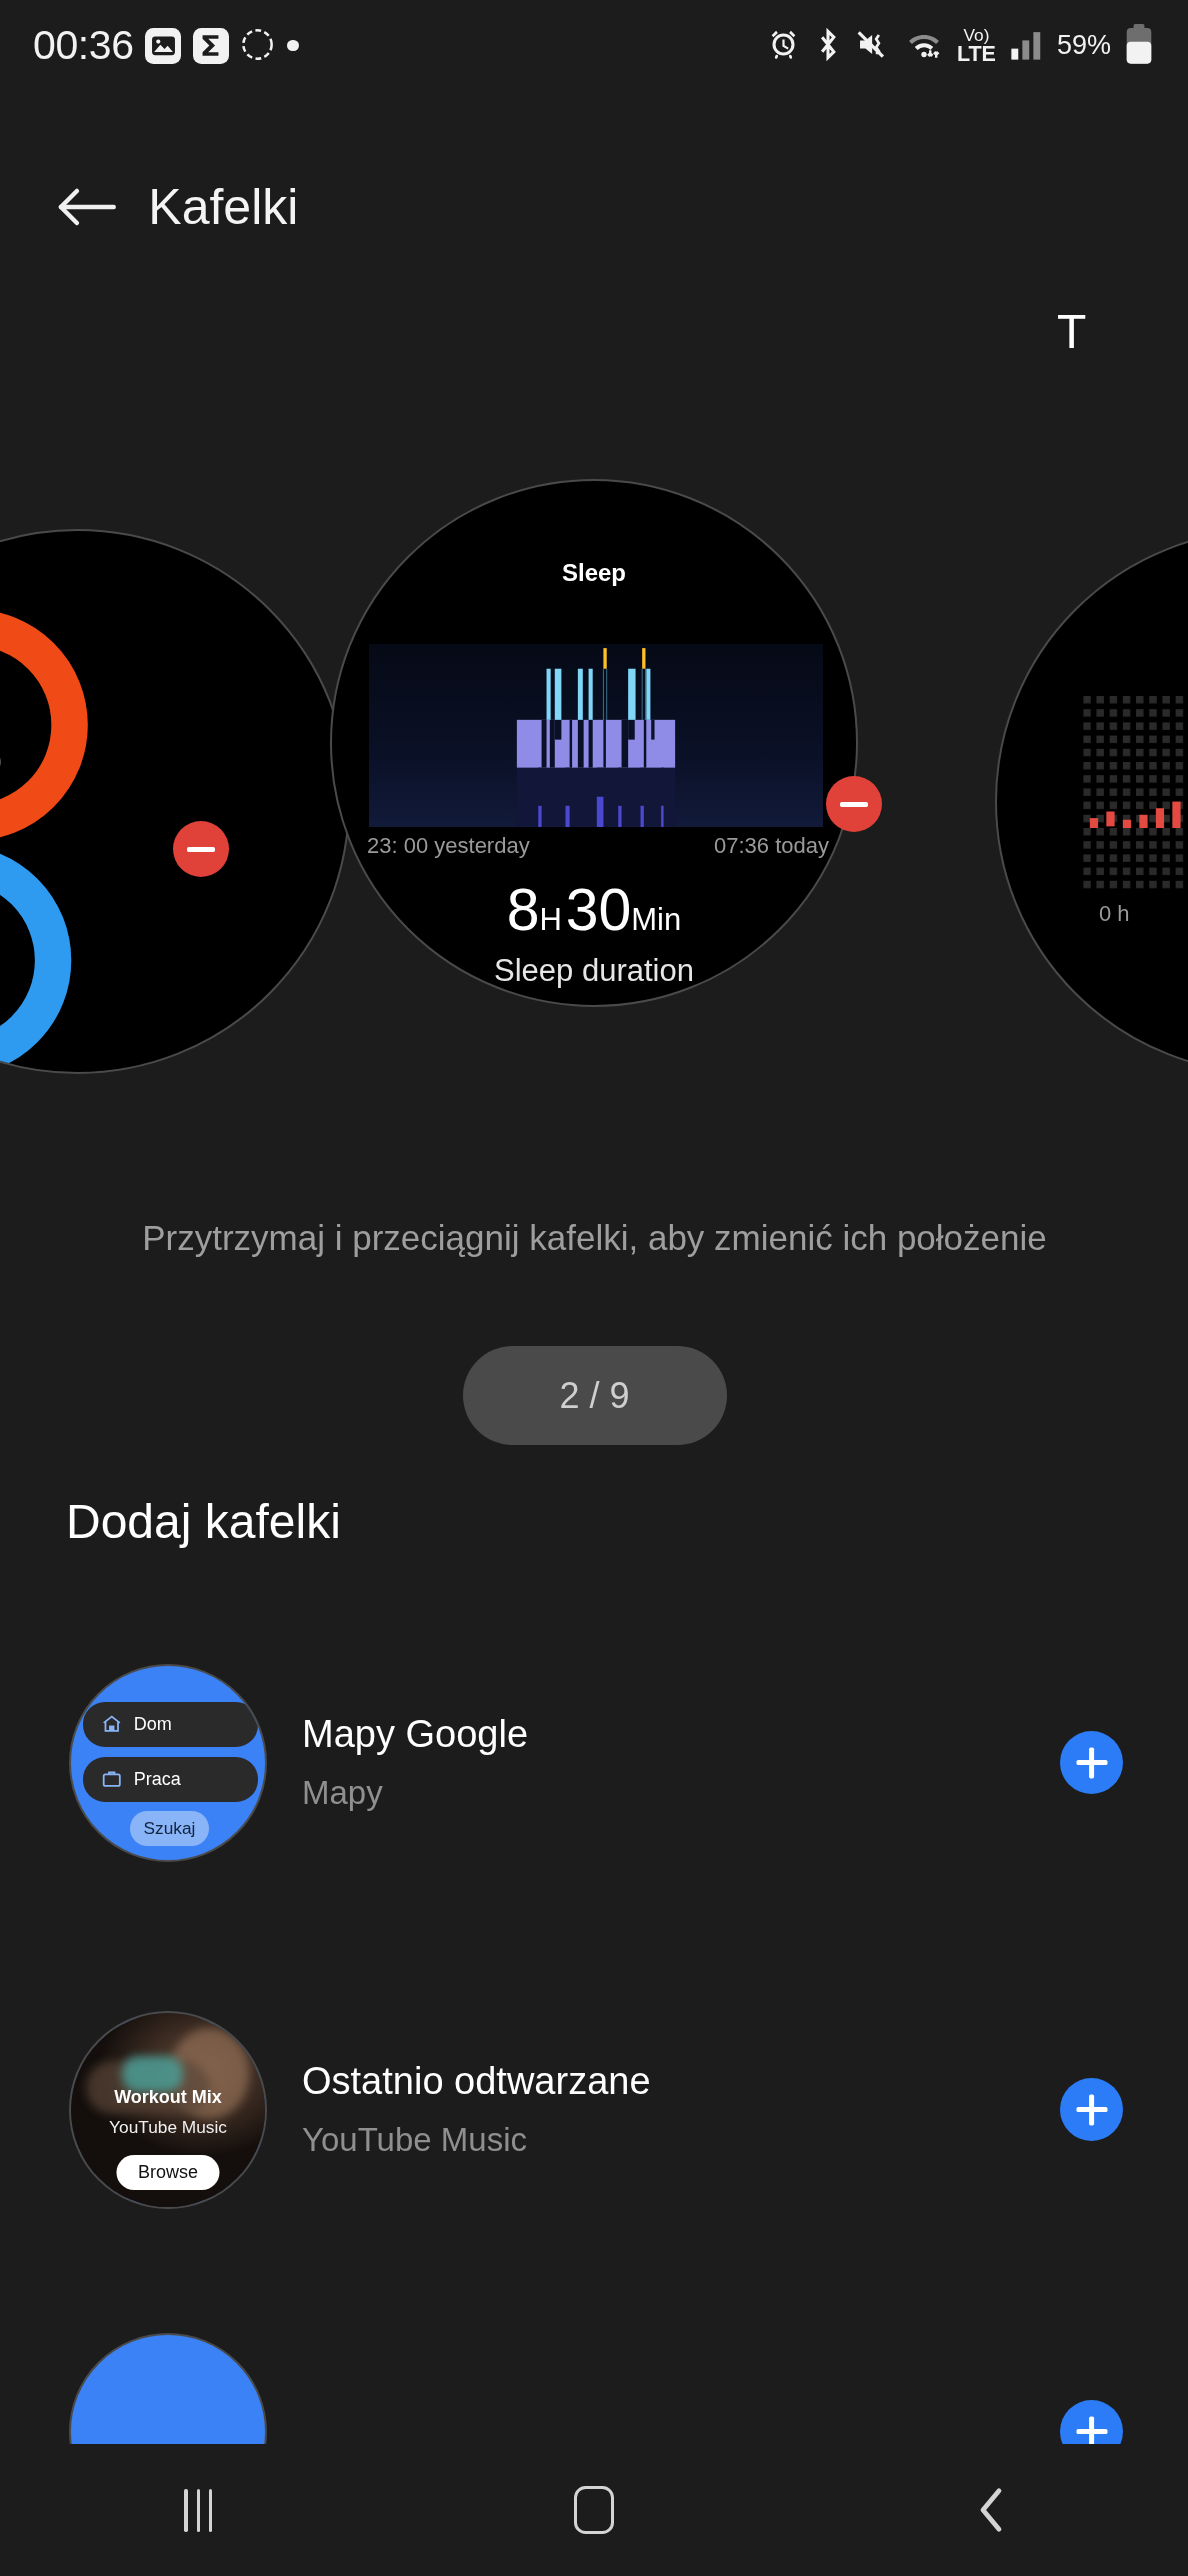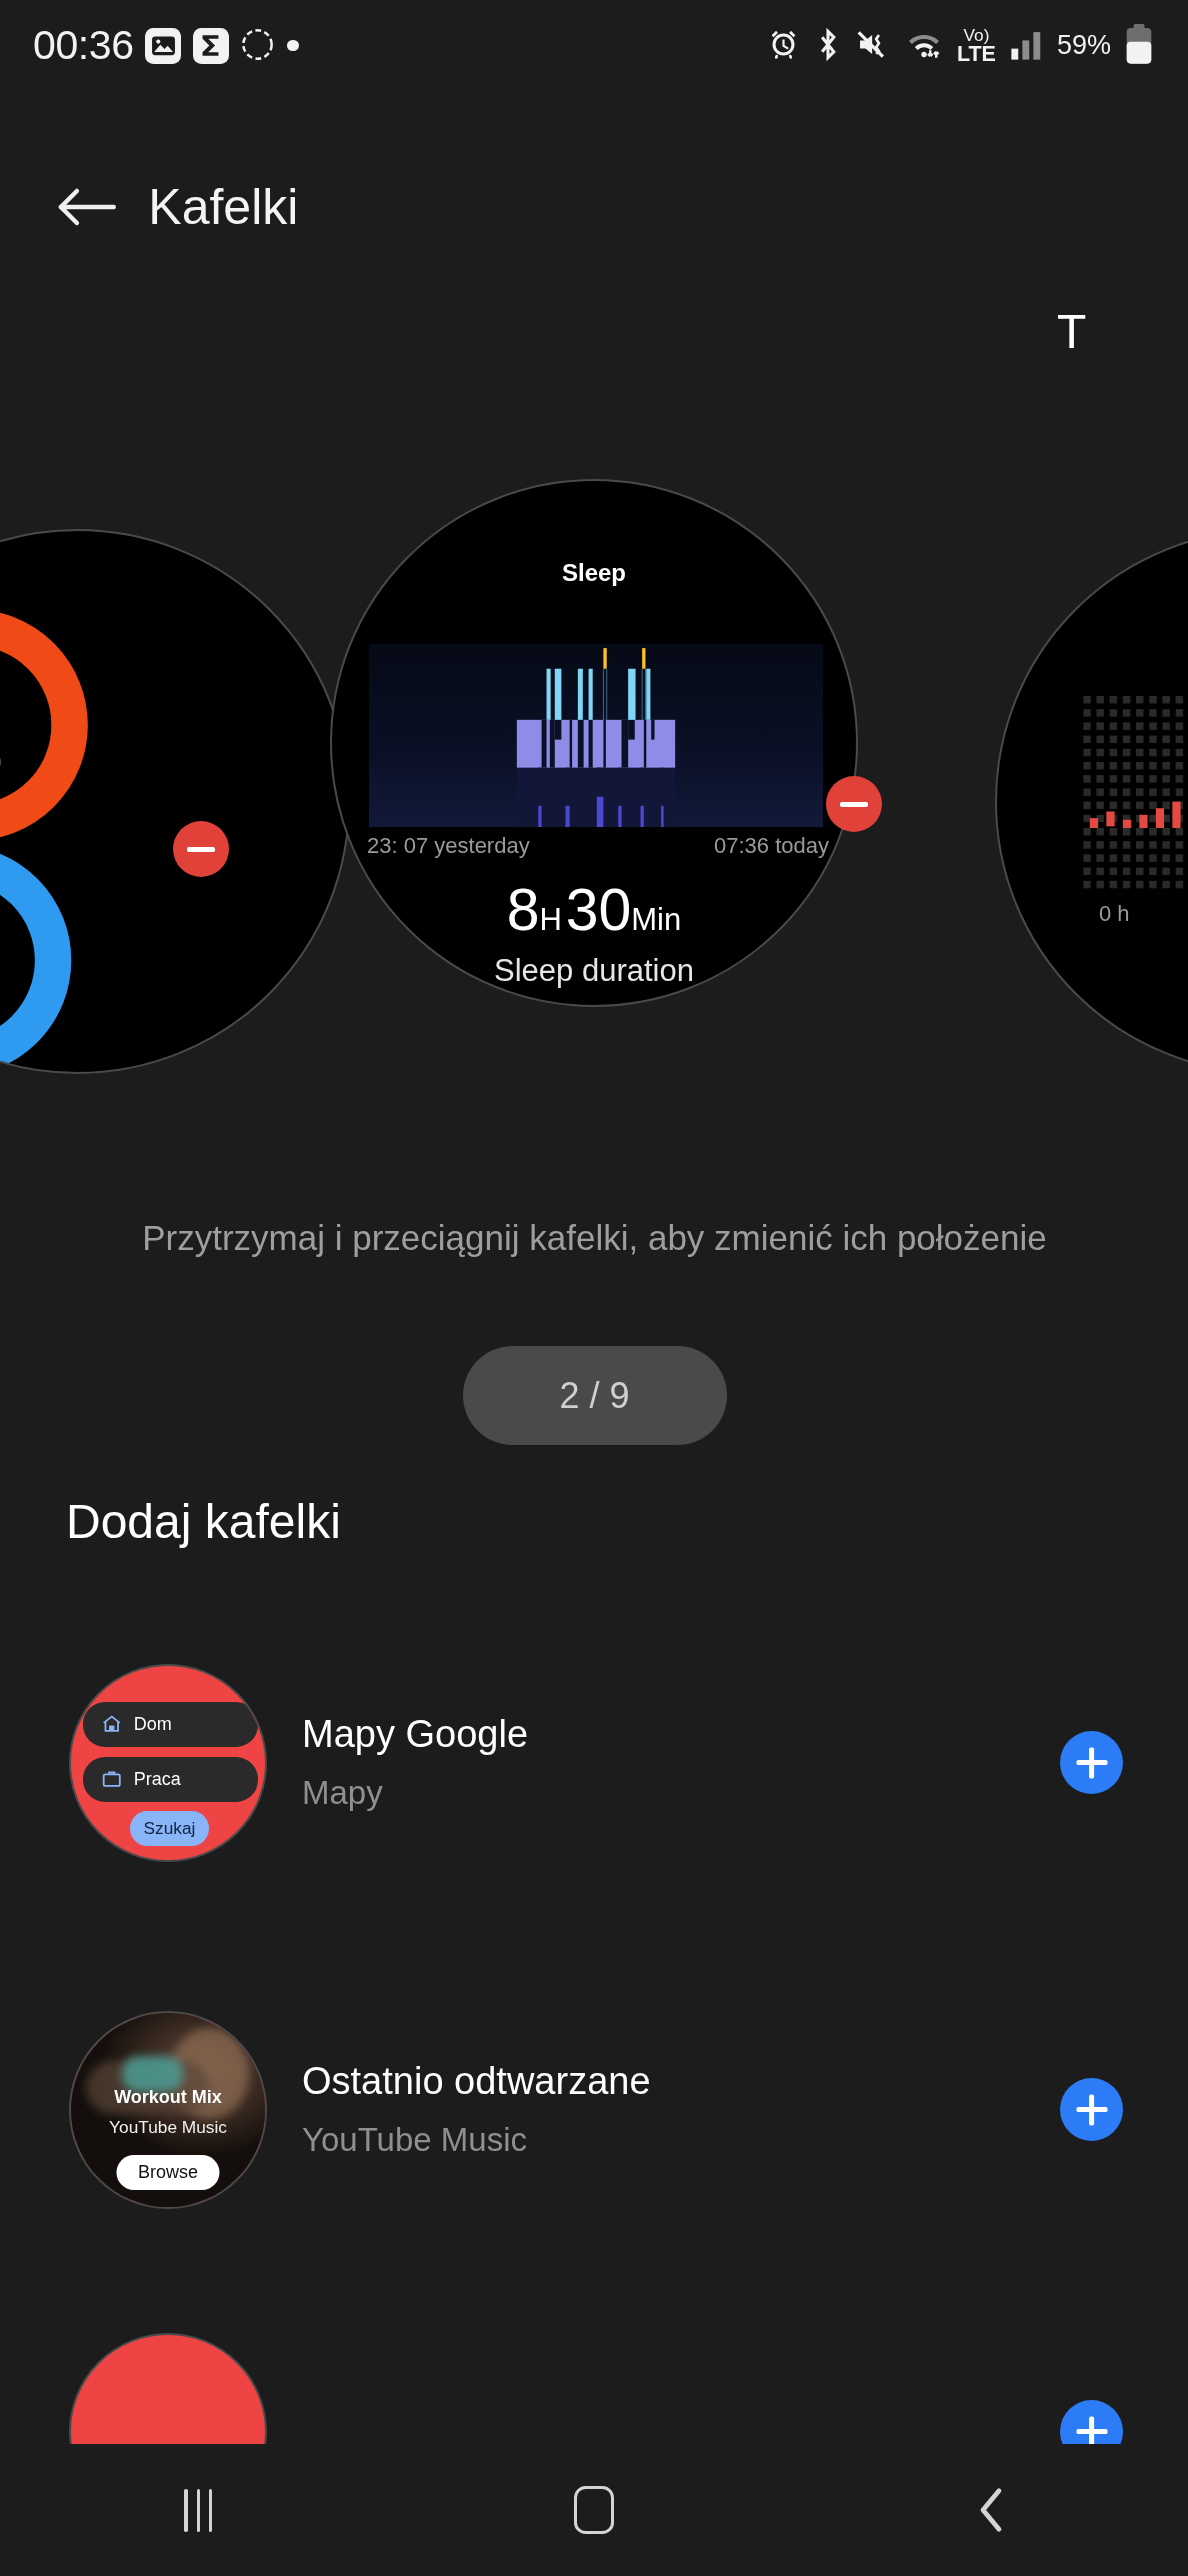--- a/index.html
+++ b/index.html
@@ -119,21 +119,21 @@
   .row{
     position:absolute; left:0; width:1189px; height:223px;
     display:flex; align-items:center;
   }
   .row-1{ top:1651px; }
   .row-2{ top:1998px; }
   .row-3{ top:2320px; }
 
   .thumb{
     width:198px;height:198px;border-radius:50%;margin-left:69px;
-    border:2.5px solid #4a4a4a; background:#ef4444; position:relative;
+    border:2.5px solid #4a4a4a; background:#3b82f6; position:relative;
     overflow:hidden; flex:0 0 auto;
   }
   .row-text{ margin-left:35px; flex:1 1 auto; }
   .row-title{ font-size:38px; color:#fff; }
   .row-sub{ font-size:33px; color:#8f8f8f; margin-top:18px; }
   .plus-btn{
     width:63px;height:63px;border-radius:50%;background:#2b7cf6;
     margin-right:66px; position:relative; cursor:pointer; flex:0 0 auto;
   }
   .plus-btn::before,.plus-btn::after{
@@ -368,21 +368,21 @@
           <rect x="152" y="5" width="4" height="25"></rect>
         </g>
 
         <g stroke="#63b9d8" stroke-width="0.7" fill="none">
           <path d="M105 30v62M109 30v62M152 30v62M156 30v62"></path>
         </g>
       </svg>
     </div>
 
     <div class="sleep-times">
-      <span>23: 07 yesterday</span>
+      <span>23: 00 yesterday</span>
       <span>07:36 today</span>
     </div>
 
     <div class="sleep-dur">
       <span class="sd-num">8</span><span class="sd-unit">H</span>
       <span class="sd-num">30</span><span class="sd-unit">Min</span>
     </div>
     <div class="sleep-cap">Sleep duration</div>
   </div>
   <div class="minus-btn mb-mid"></div>

